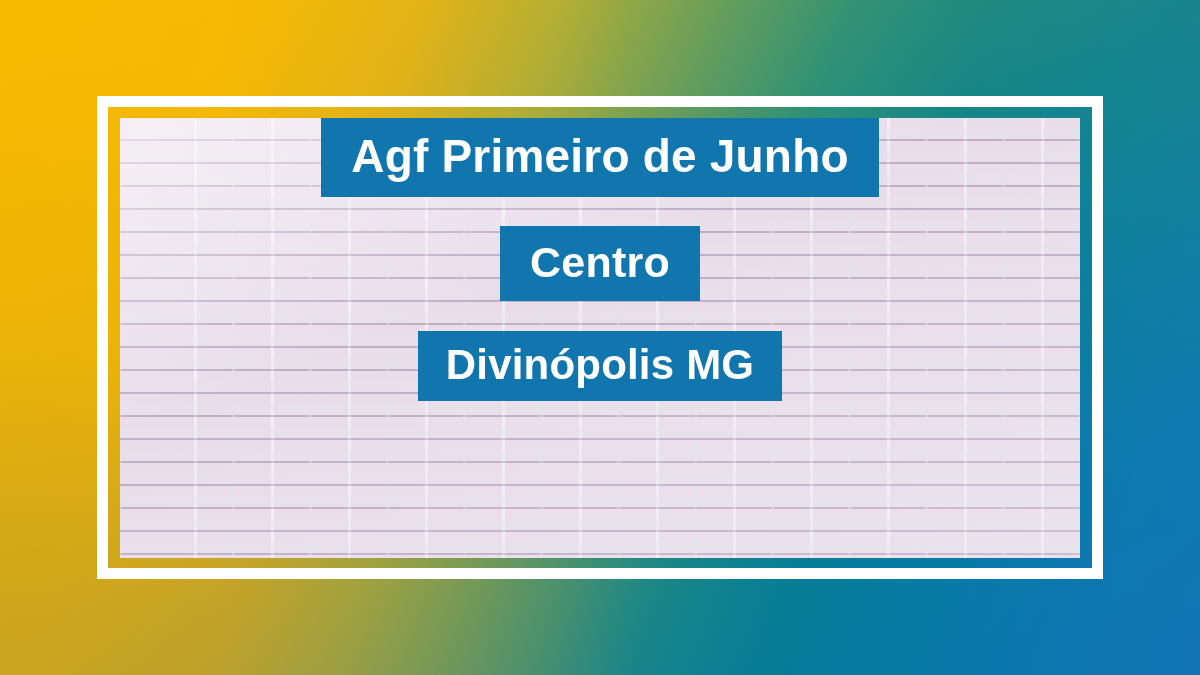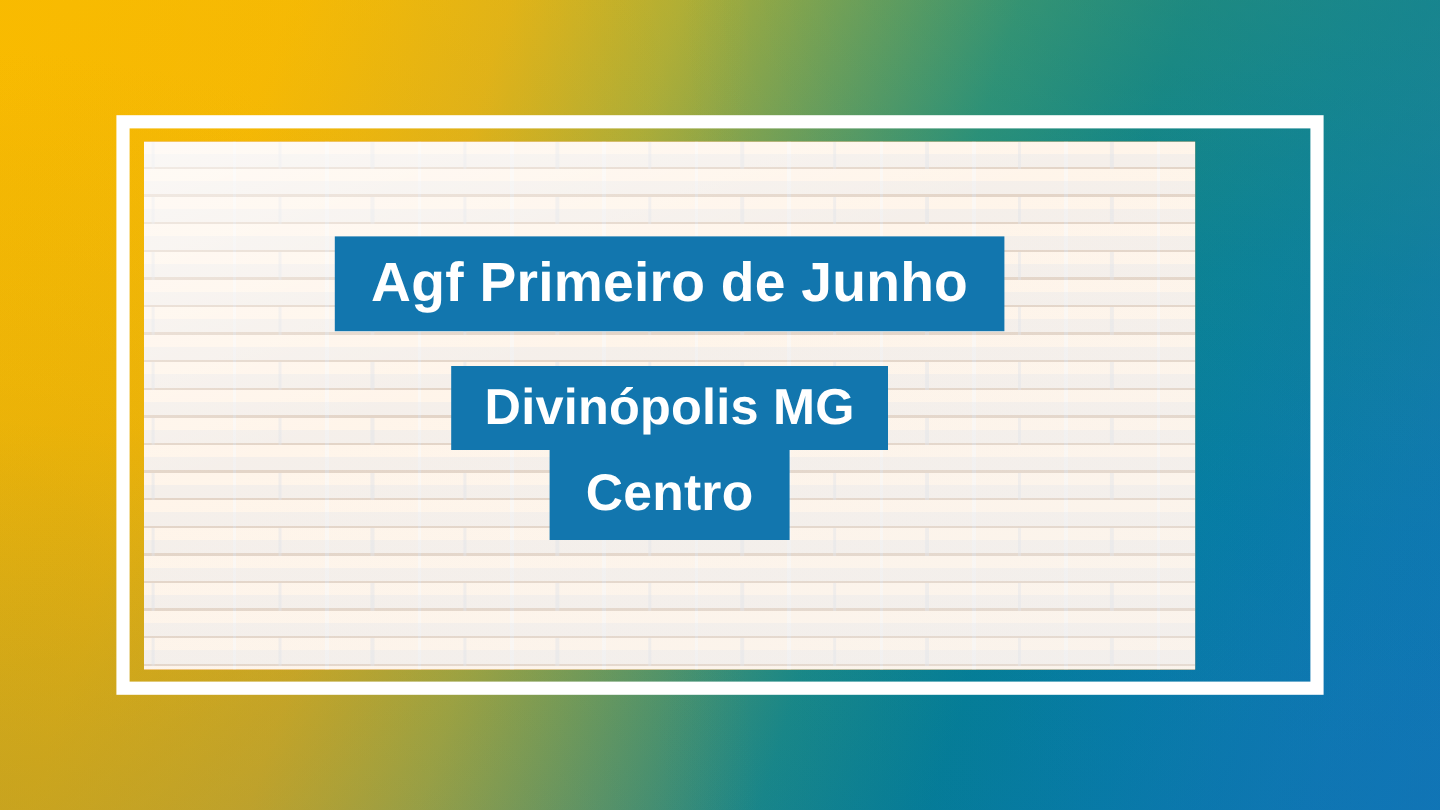--- a/index.html
+++ b/index.html
@@ -69,28 +69,27 @@
     height: 483px;
     border: 11px solid #FFFFFF;
     box-sizing: border-box;
   }
 
   
   #inner-panel {
     position: absolute;
     left: 120px;
     top: 118px;
-    width: 876px;
+    width: 960px;
     height: 440px;
-    background-color: #fdba74;
+    background-color: #701a75;
     overflow: hidden;
     display: flex;
     flex-direction: column;
     align-items: center;
-    justify-content: center;
   }
 
   
   #inner-panel .brick-texture {
     position: absolute;
     inset: 0;
     pointer-events: none;
     background-image:
       repeating-linear-gradient(to bottom,
         rgba(255,255,255,0.85) 0px,
@@ -179,18 +178,18 @@
 
   <div id="frame-ring"></div>
 
   <div id="inner-panel">
     <div class="brick-texture"></div>
     <div class="brick-texture-offset"></div>
     <div class="panel-sheen"></div>
 
     <div id="label-stack">
       <div class="label-band title">Agf Primeiro de Junho</div>
+      <div class="label-band district">Centro</div>
       <div class="label-band city">Divinópolis MG</div>
-      <div class="label-band district">Centro</div>
     </div>
   </div>
 
 </div>
 
 </body></html>

